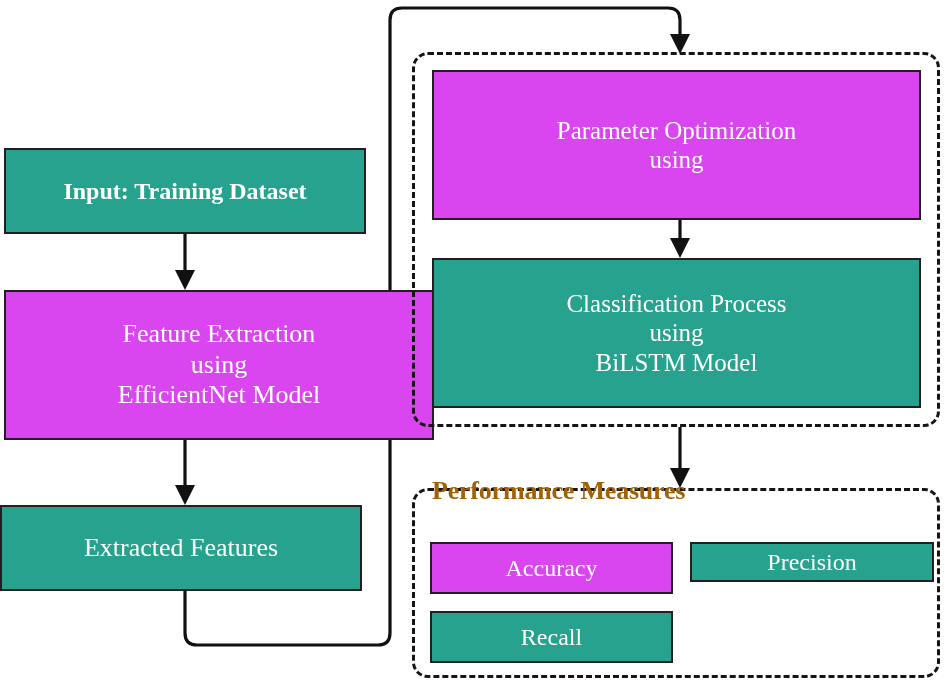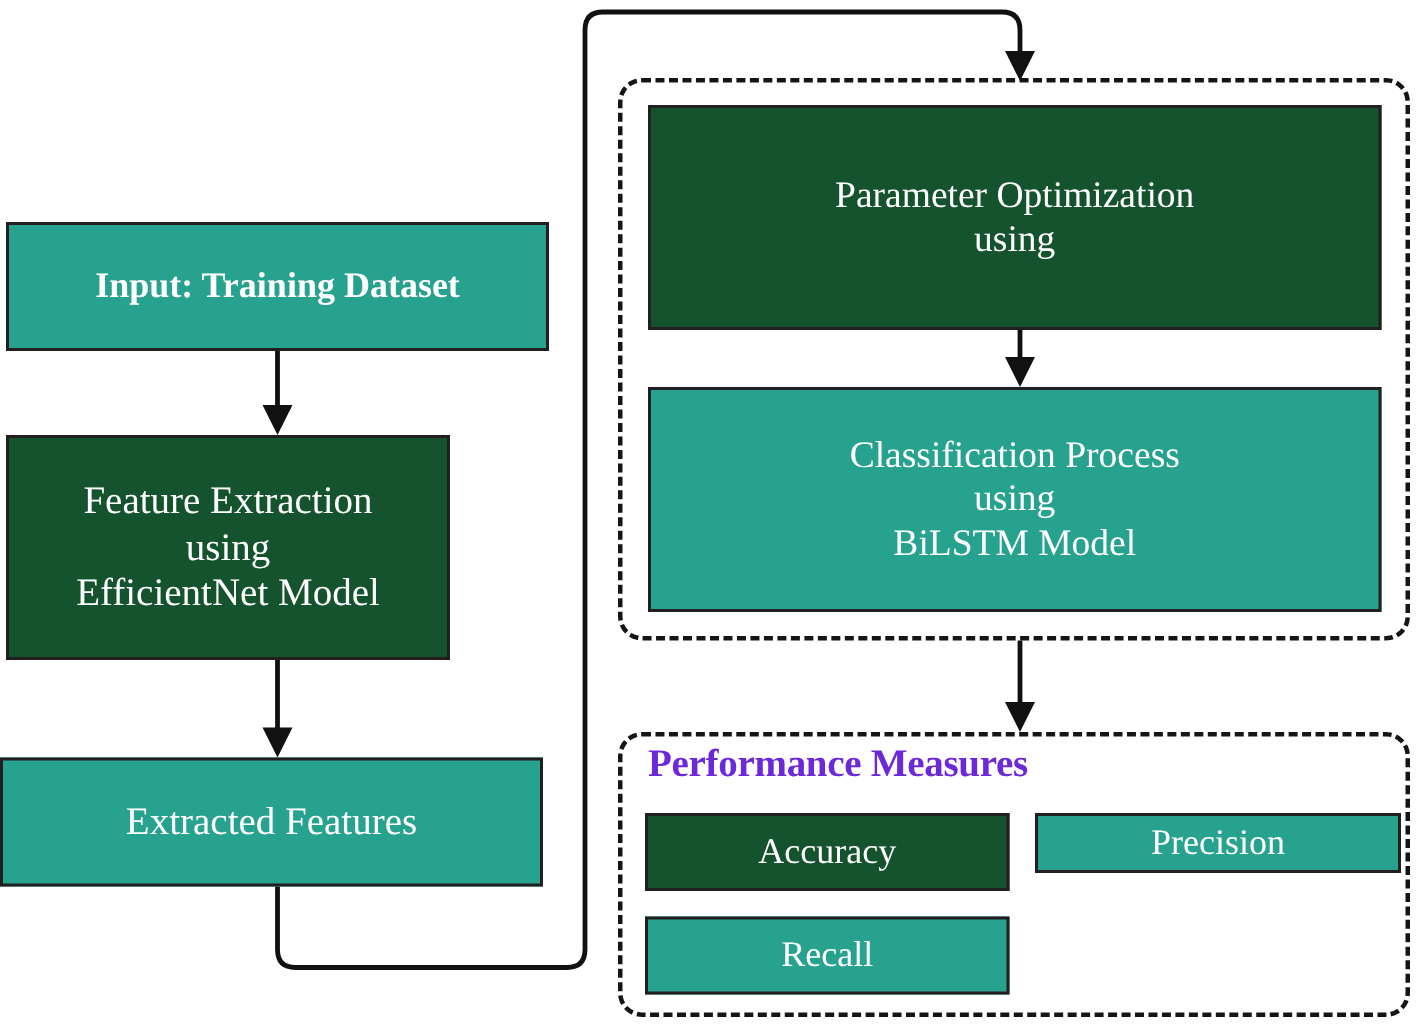--- a/index.html
+++ b/index.html
@@ -22,36 +22,36 @@
     display: flex;
     flex-direction: column;
     align-items: center;
     justify-content: center;
     text-align: center;
     color: #ffffff;
     line-height: 1.18;
   }
   .box .line { display: block; width: 100%; }
   .teal { background: #27a28f; }
-  .blue { background: #14532d; text-align: center; }
+  .blue { background: #d946ef; text-align: center; }
 
   .dashed-group {
     position: absolute;
     box-sizing: border-box;
     border: 3px dashed #151515;
     border-radius: 16px;
     background: transparent;
   }
 
   #input-box {
     left: 4px; top: 148px; width: 362px; height: 86px;
     font-size: 24px; font-weight: bold; align-items: center;
   }
   #feature-extraction-box {
-    left: 4px; top: 290px; width: 296px; height: 150px;
+    left: 4px; top: 290px; width: 430px; height: 150px;
     font-size: 26px;
     font-family: Liberation Serif, serif;
   }
   #extracted-features-box {
     left: 0; top: 505px; width: 362px; height: 86px;
     font-size: 26px;
   }
 
   #optimization-group { left: 412px; top: 52px; width: 528px; height: 375px; }
   #performance-group  { left: 412px; top: 488px; width: 528px; height: 190px; }
@@ -60,24 +60,24 @@
     left: 432px; top: 70px; width: 489px; height: 150px;
     font-size: 25px;
   }
   #classification-box {
     left: 432px; top: 258px; width: 489px; height: 150px;
     font-size: 25px;
   }
 
   #performance-title {
     position: absolute;
-    left: 432px; top: 494px;
+    left: 432px; top: 476px;
     font-size: 26px;
     font-weight: bold;
-    color: #6d28d9;
+    color: #a16207;
     letter-spacing: -0.2px;
   }
 
   .metric {
     position: absolute;
     box-sizing: border-box;
     border: 2px solid #231f20;
     display: flex;
     align-items: center;
     justify-content: center;

